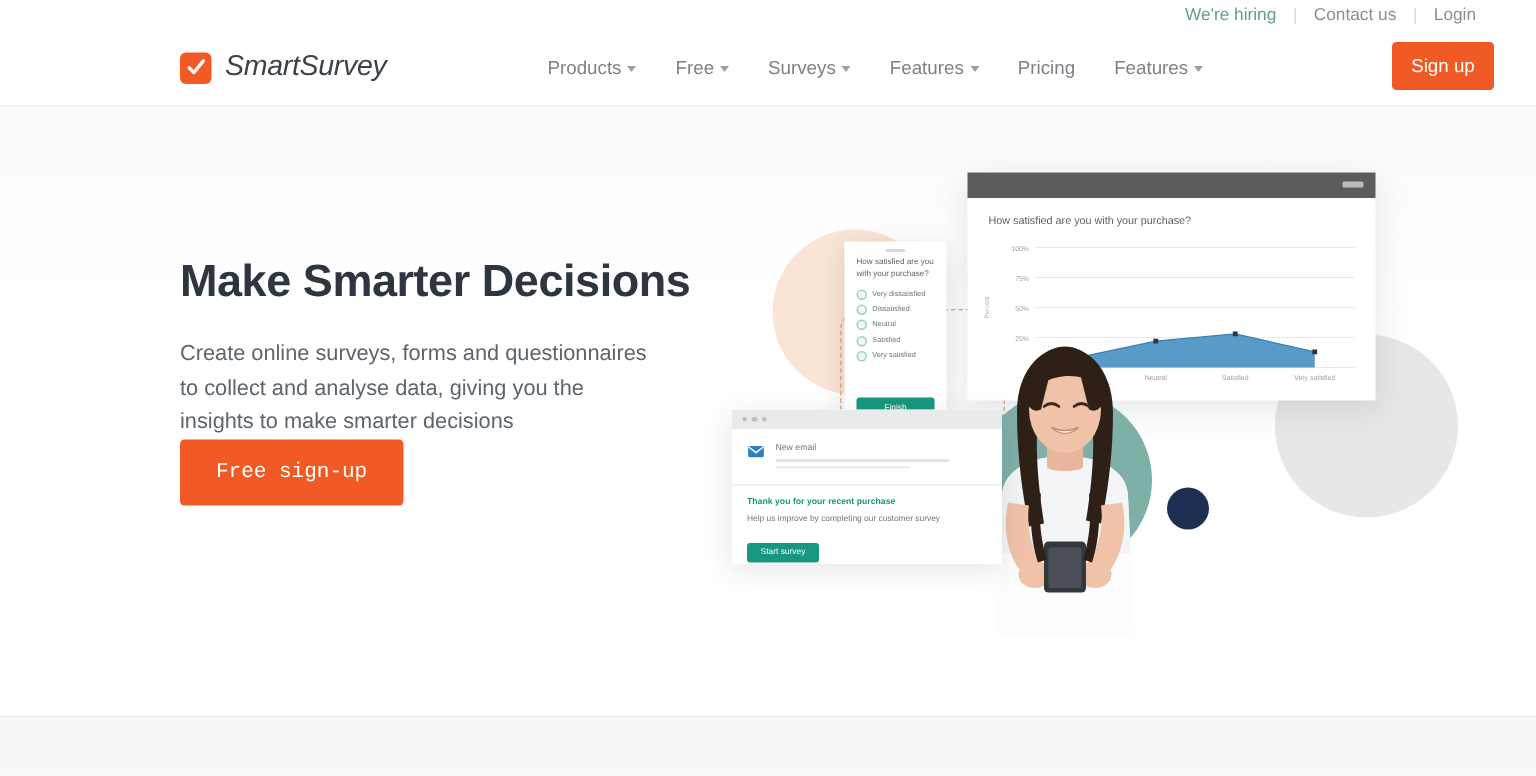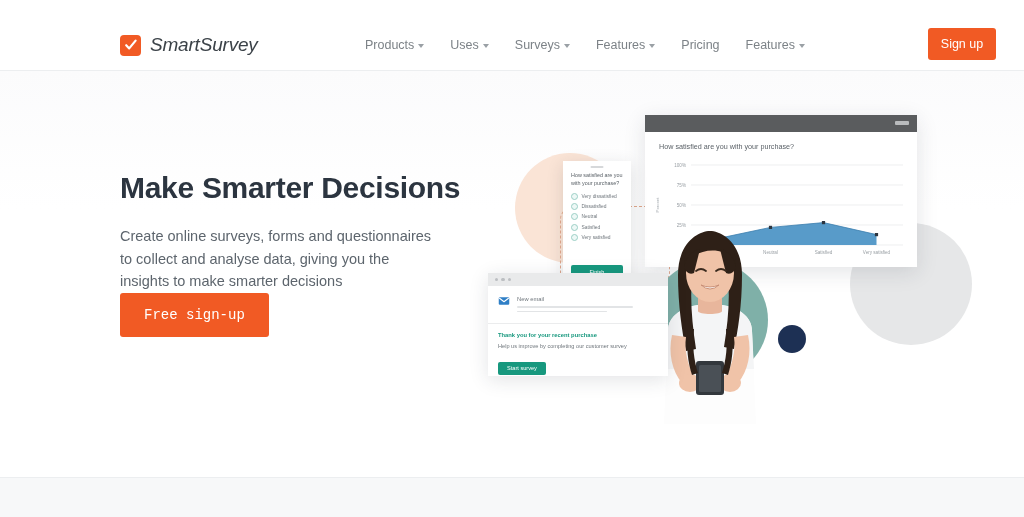--- a/index.html
+++ b/index.html
@@ -320,39 +320,46 @@
     height: 40px;
     background: #f7f8f9;
     border-top: 1px solid #eceef0;
   }
 </style>
 </head>
 <body>
 
 <div class="page">
 
+  <div class="utility-bar">
+    <a class="util-link hiring">We're hiring</a>
+    <span class="util-sep"></span>
+    <a class="util-link">Contact us</a>
+    <span class="util-sep"></span>
+    <a class="util-link">Login</a>
+  </div>
 
   <div class="header">
 
     <div class="logo-wrap">
       <span class="logo-mark">
         <svg width="14" height="14" viewBox="0 0 14 14">
           <path d="M2.2 7.2 L5.2 10.4 L11.6 2.6" fill="none" stroke="#ffffff" stroke-width="2.2" stroke-linecap="round" stroke-linejoin="round"></path>
         </svg>
       </span>
       <span class="logo-text">SmartSurvey</span>
     </div>
 
     <nav class="main-nav">
       <a class="nav-item">
         <span>Products</span>
         <i class="caret"></i>
       </a>
       <a class="nav-item">
-        <span>Uses</span>
+        <span>Free</span>
         <i class="caret"></i>
       </a>
       <a class="nav-item">
         <span>Surveys</span>
         <i class="caret"></i>
       </a>
       <a class="nav-item">
         <span>Features</span>
         <i class="caret"></i>
       </a>

